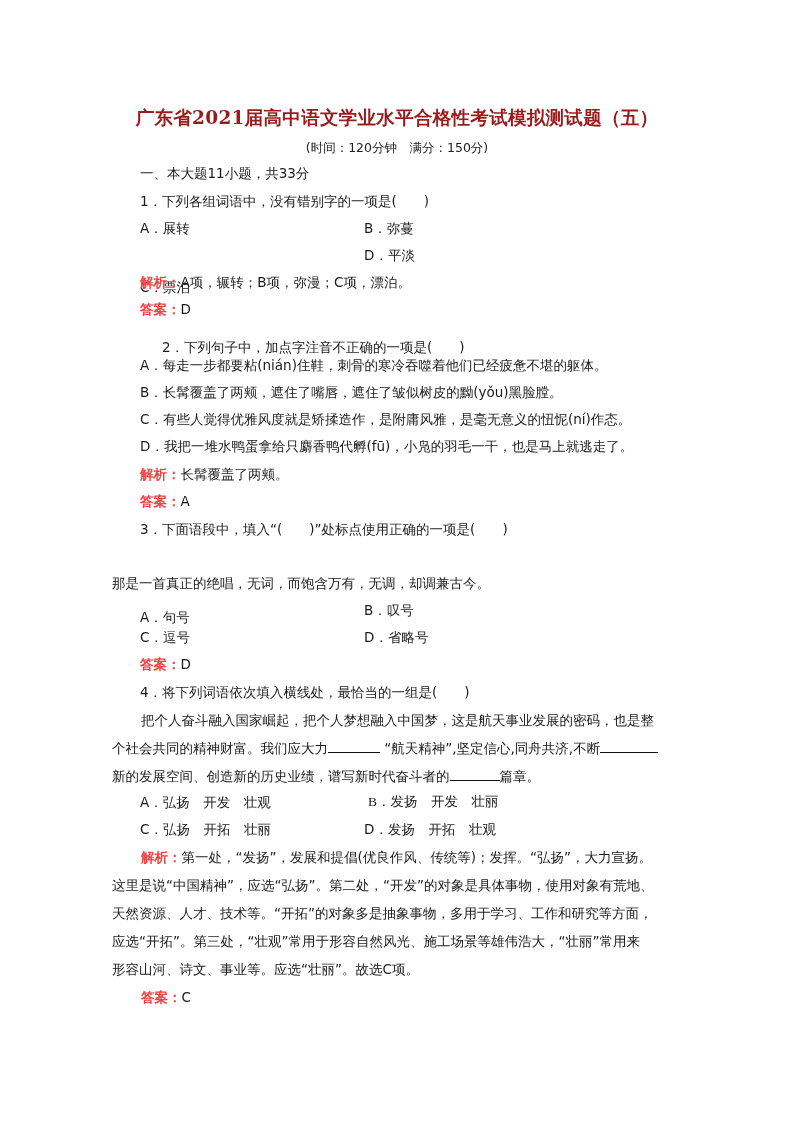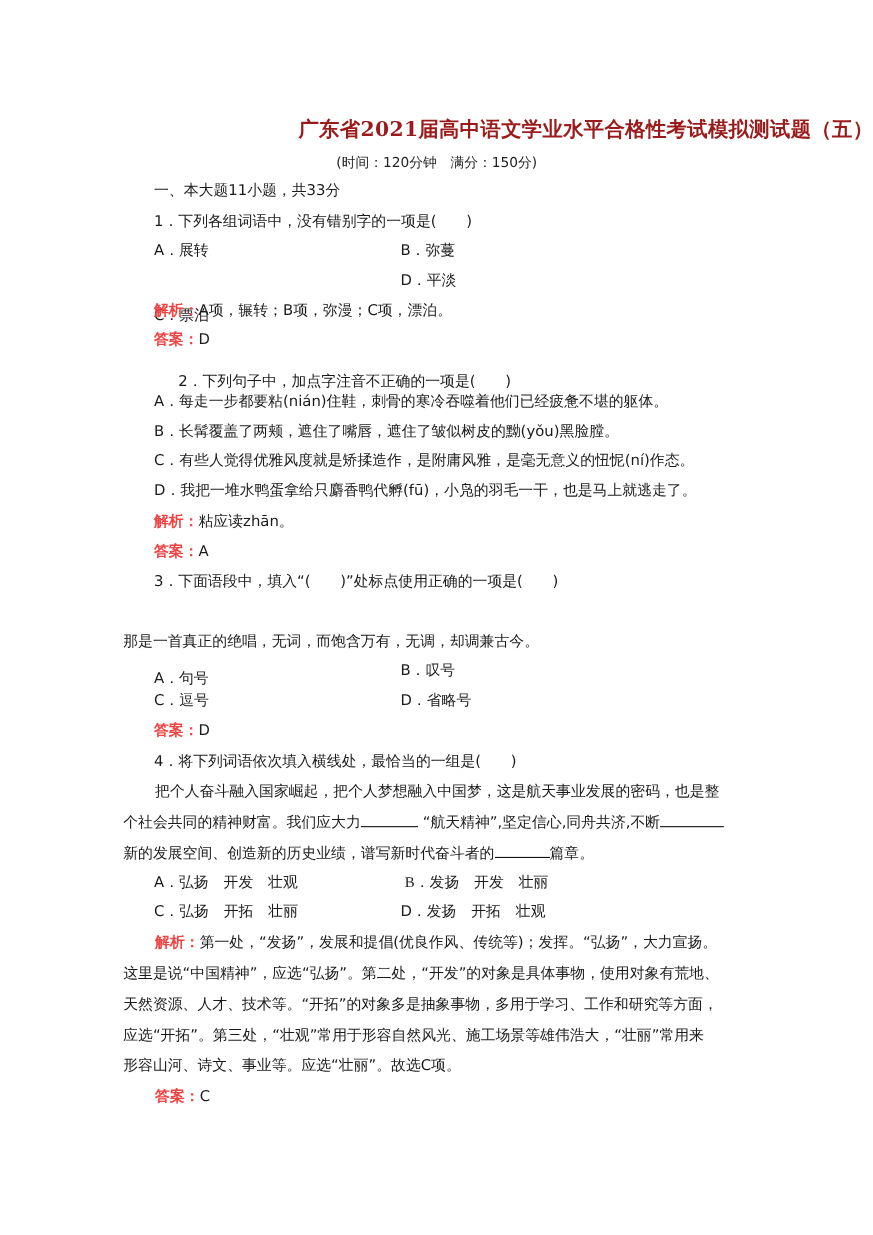--- a/index.html
+++ b/index.html
@@ -1,19 +1,19 @@
 <!DOCTYPE html>
 <html><head>
 <meta charset="utf-8">
 <style>
   html, body { margin: 0; padding: 0; background: #ffffff; }
   body { width: 794px; height: 1123px; position: relative; overflow: hidden;
          font-family: "DejaVu Sans", "Liberation Sans", sans-serif; color: #111; }
   .page { position: absolute; left: 0; top: 0; width: 794px; height: 1123px; }
-  .title { position: absolute; left: 0; width: 794px; top: 105px; text-align: right;
+  .title { position: absolute; left: 0; width: 794px; top: 105px; text-align: center;
            font-family: "DejaVu Serif", "Liberation Serif", serif; font-size: 18.5px; font-weight: bold;
            color: #9a1b1b; letter-spacing: 0.3px; white-space: nowrap; }
   .subtitle { position: absolute; left: 0; width: 794px; top: 140px; text-align: center;
               font-size: 12.5px; color: #222; white-space: nowrap; }
   .line { position: absolute; font-size: 13.5px; line-height: 18px; white-space: nowrap; color: #1a1a1a; }
   .navy { color: #ef4444; font-weight: bold; }
   .blank { display: inline-block; border-bottom: 1px solid #111; height: 12px; vertical-align: baseline; }
 </style>
 </head>
 <body>
@@ -36,21 +36,21 @@
   <div class="line" style="left:140px; top:300px;">
     <span class="navy">答案：</span><span>D</span>
   </div>
 
   <div class="line" style="left:140px; top:338px;margin-left:22px;">2．下列句子中，加点字注音不正确的一项是(　　)</div>
   <div class="line" style="left:140px; top:356px;">A．每走一步都要粘(nián)住鞋，刺骨的寒冷吞噬着他们已经疲惫不堪的躯体。</div>
   <div class="line" style="left:140px; top:383px;">B．长髯覆盖了两颊，遮住了嘴唇，遮住了皱似树皮的黝(yǒu)黑脸膛。</div>
   <div class="line" style="left:140px; top:410px;">C．有些人觉得优雅风度就是矫揉造作，是附庸风雅，是毫无意义的忸怩(ní)作态。</div>
   <div class="line" style="left:140px; top:437px;">D．我把一堆水鸭蛋拿给只麝香鸭代孵(fū)，小凫的羽毛一干，也是马上就逃走了。</div>
   <div class="line" style="left:140px; top:465px;">
-    <span class="navy">解析：</span><span>粘应读zhān。</span>
+    <span class="navy">解析：</span><span>长髯覆盖了两颊。</span>
   </div>
   <div class="line" style="left:140px; top:492px;">
     <span class="navy">答案：</span><span>A</span>
   </div>
 
   <div class="line" style="left:140px; top:520px;">3．下面语段中，填入“(　　)”处标点使用正确的一项是(　　)</div>
   <div class="line" style="left:112px; top:574px;">那是一首真正的绝唱，无词，而饱含万有，无调，却调兼古今。</div>
   <div class="line" style="left:140px; top:601px;margin-top:7px;">A．句号</div>
   <div class="line" style="left:364px; top:601px;">B．叹号</div>
   <div class="line" style="left:140px; top:628px;">C．逗号</div>

